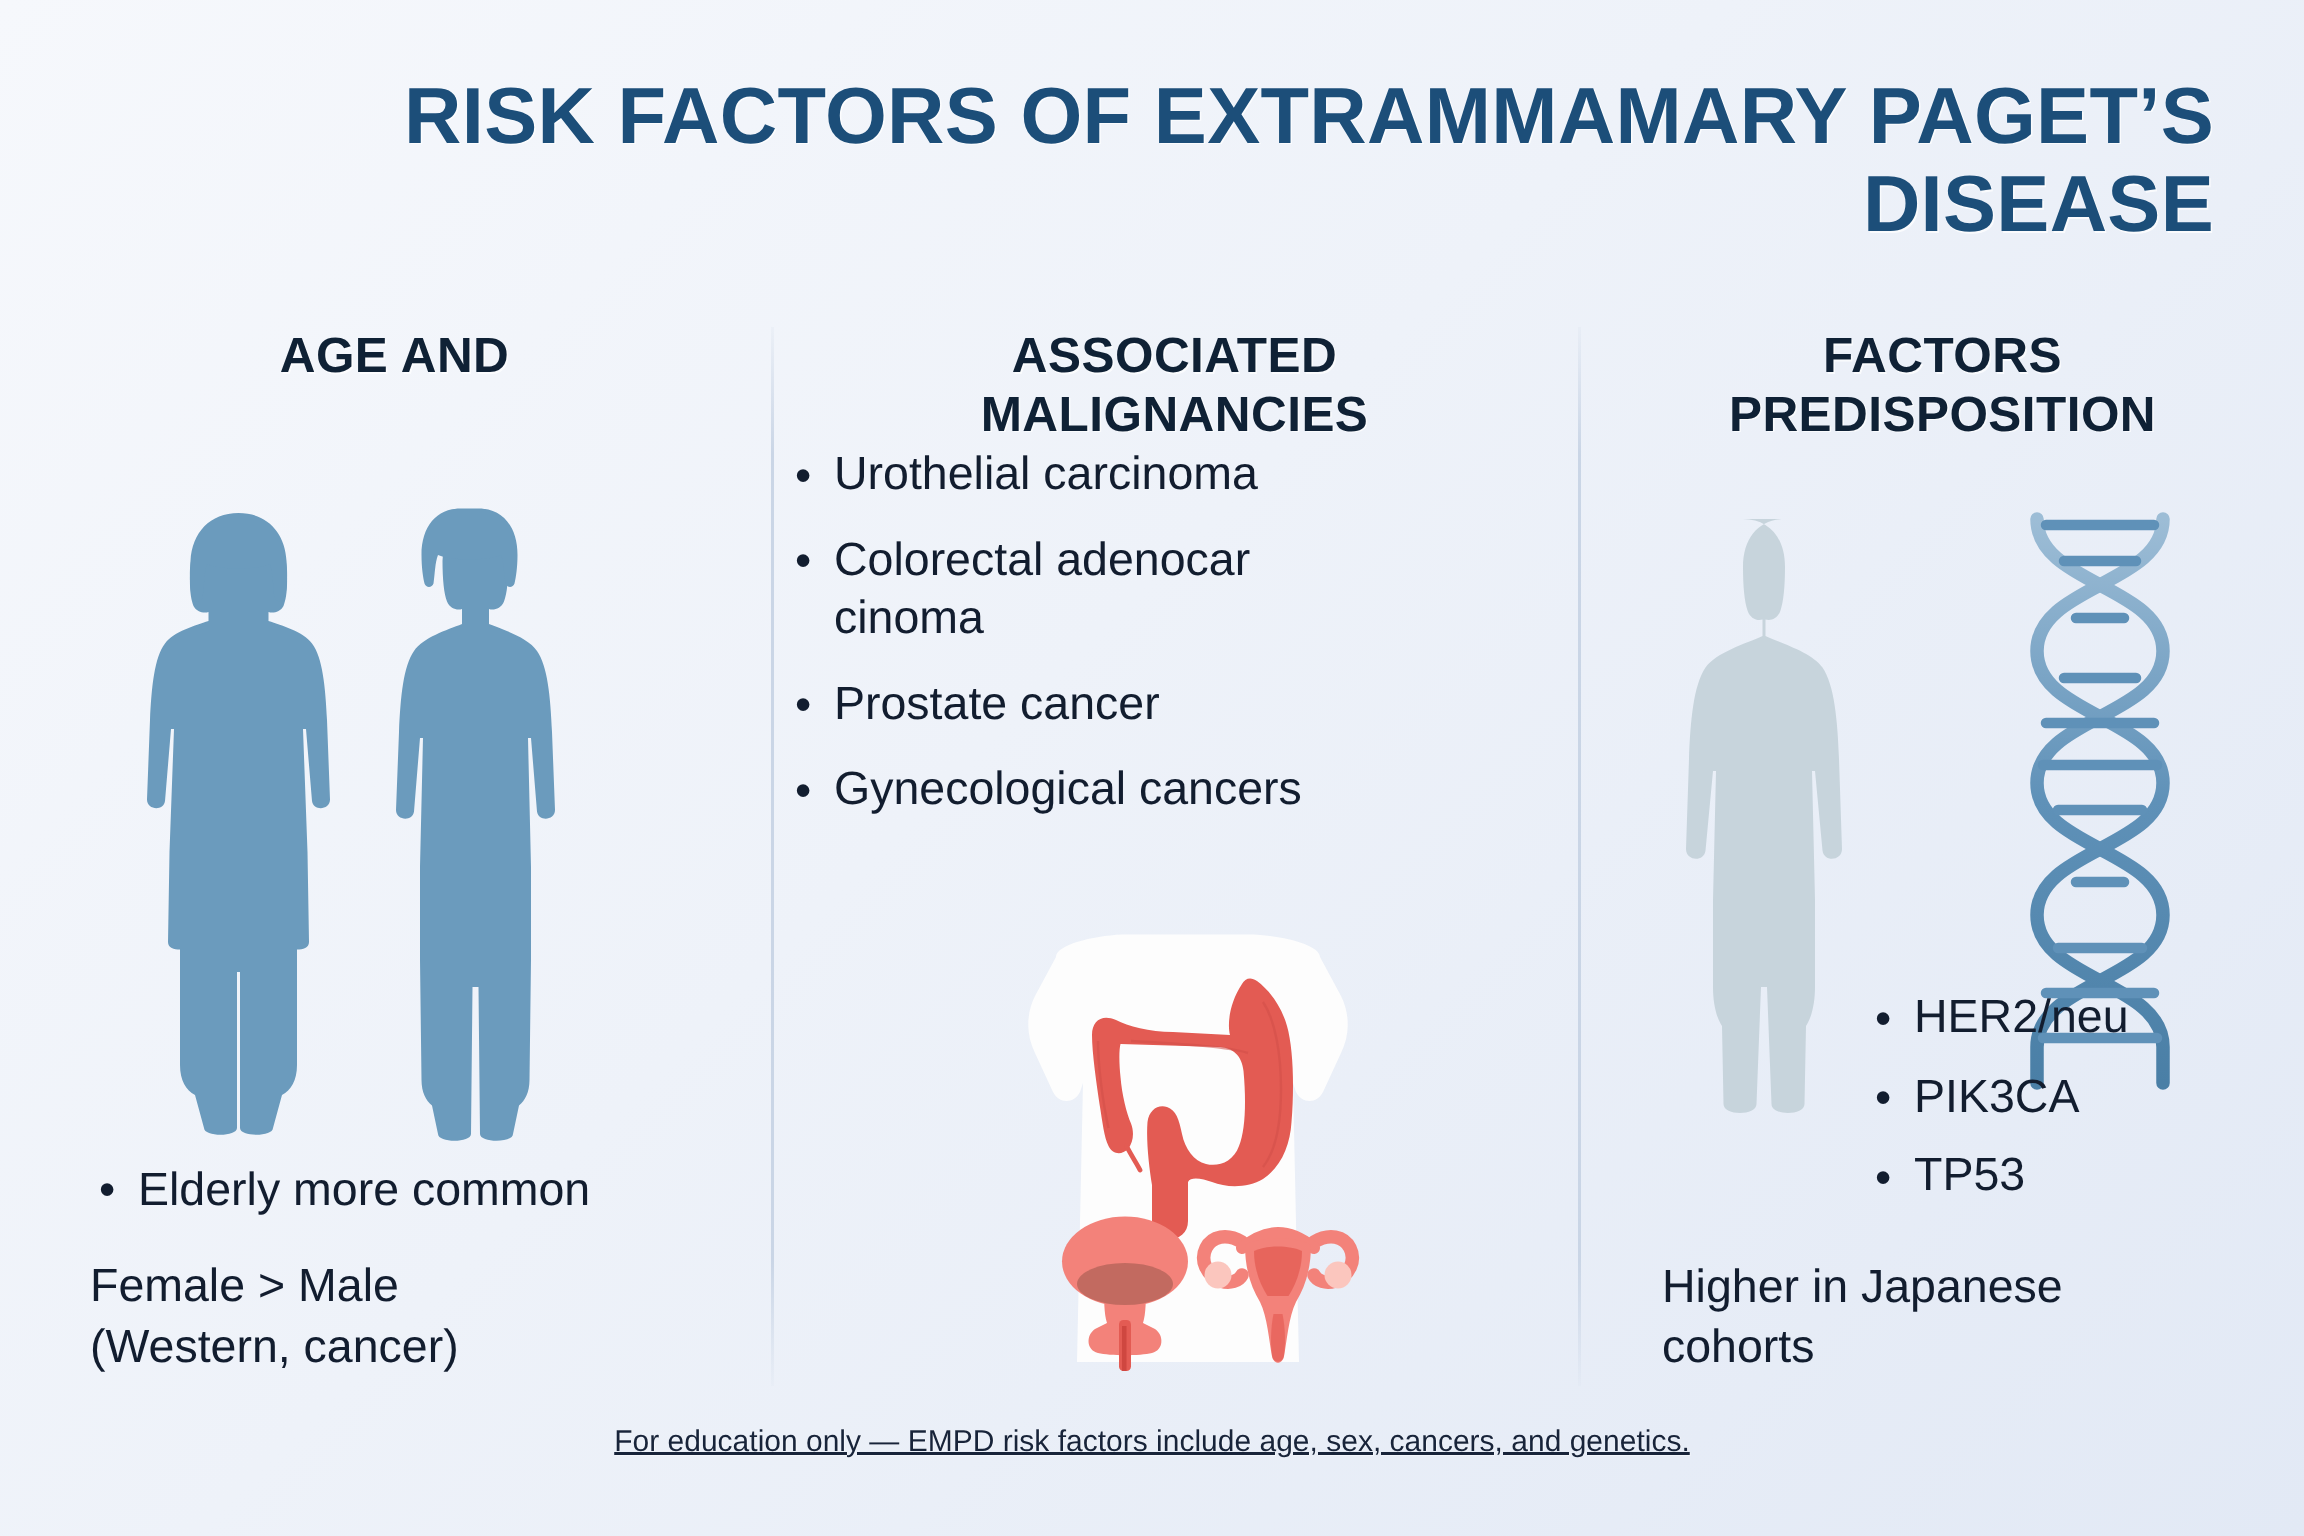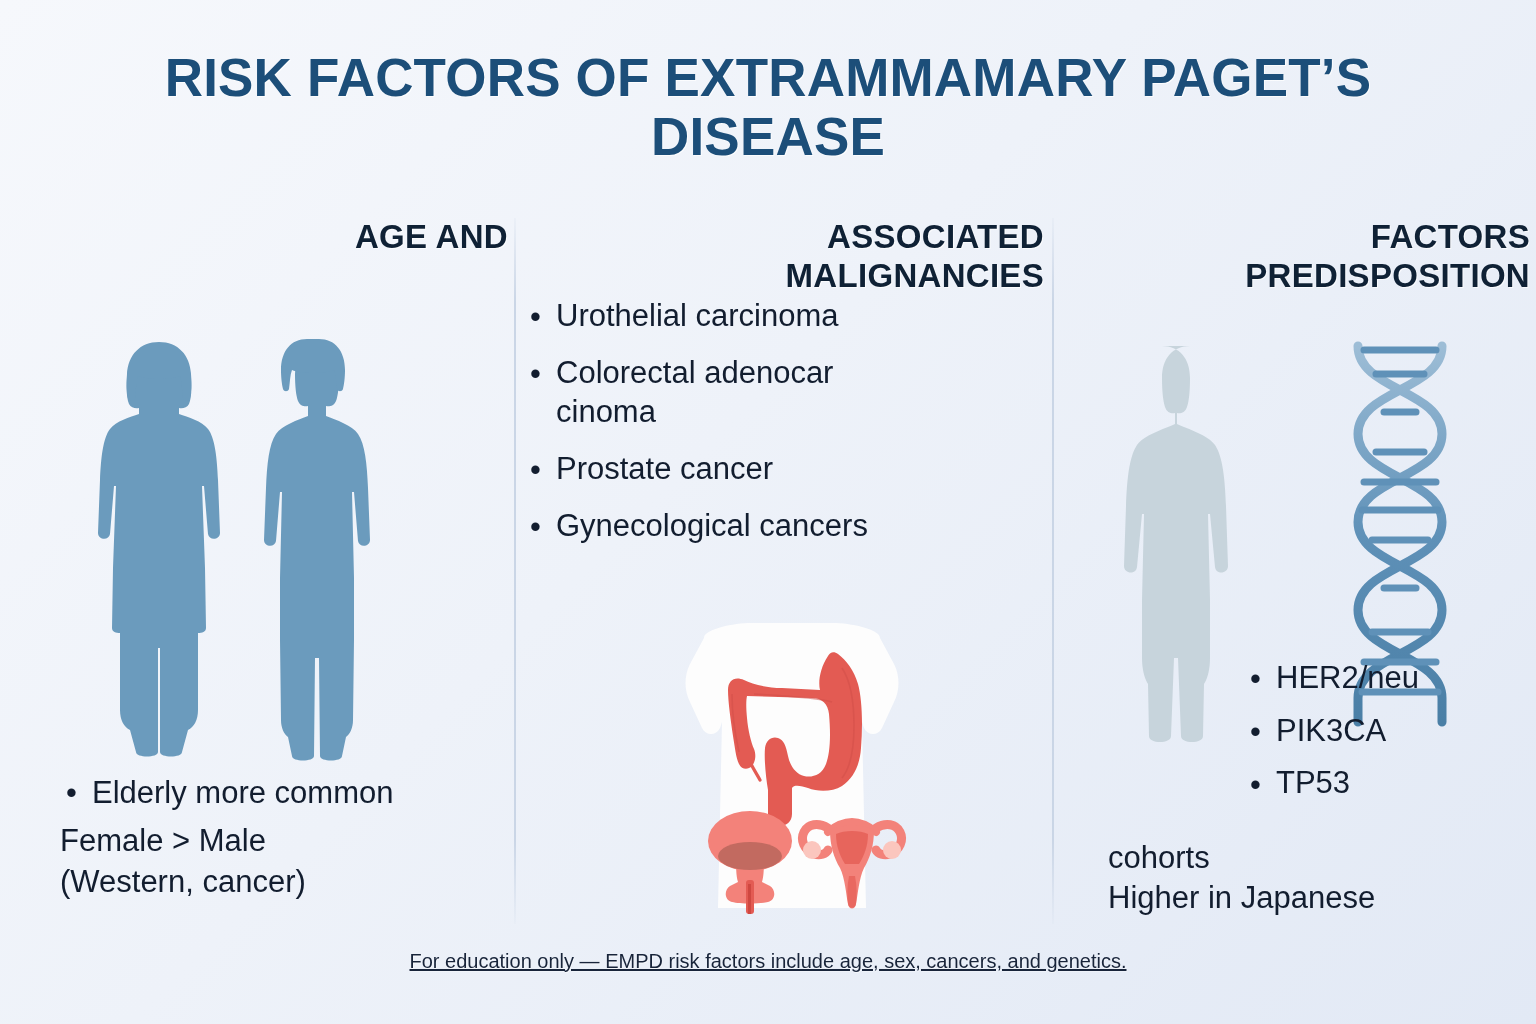--- a/index.html
+++ b/index.html
@@ -18,21 +18,21 @@
     width: 1536px;
     height: 1024px;
   }
 
   
   .title {
     position: absolute;
     top: 48px;
     left: 60px;
     width: 1416px;
-    text-align: center;
+    text-align: right;
     font-size: 53px;
     line-height: 1.12;
     font-weight: bold;
     letter-spacing: 0.2px;
     color: #1c4e79;
     text-shadow: 1px 1px 0 rgba(255,255,255,0.75);
   }
 
   
   .divider {
@@ -48,21 +48,21 @@
   
   .col {
     position: absolute;
     top: 218px;
   }
   .col-left   { left: 18px;   width: 490px; }
   .col-mid    { left: 522px;  width: 522px; }
   .col-right  { left: 1060px; width: 470px; }
 
   .col-head {
-    text-align: right;
+    text-align: center;
     font-size: 33px;
     line-height: 1.18;
     font-weight: bold;
     color: #0f2135;
     letter-spacing: 0.3px;
     text-shadow: 1px 1px 0 rgba(255,255,255,0.7);
   }
 
   
   ul.blist {
@@ -103,21 +103,21 @@
     color: #121d2f;
     font-size: 31px;
     line-height: 1.3;
   }
   .left-bullet .bul {
     position: absolute;
     left: 8px;
     top: 0;
   }
   .left-sub {
-    margin-top: 8px;
+    margin-top: 24px;
     color: #121d2f;
     font-size: 31px;
     line-height: 1.3;
     padding-left: 2px;
   }
 
   
   .right-list {
     position: absolute;
     left: 182px;
@@ -361,20 +361,20 @@
         <span class="bul">•</span>
         <span>PIK3CA</span>
       </li>
       <li>
         <span class="bul">•</span>
         <span>TP53</span>
       </li>
     </ul>
 
     <div class="right-note">
+      <div>Higher in Japanese</div>
       <div>cohorts</div>
-      <div>Higher in Japanese</div>
     </div>
   </div>
 
   <div class="footer">For education only — EMPD risk factors include age, sex, cancers, and genetics.</div>
 
 </div>
 
 </body></html>

